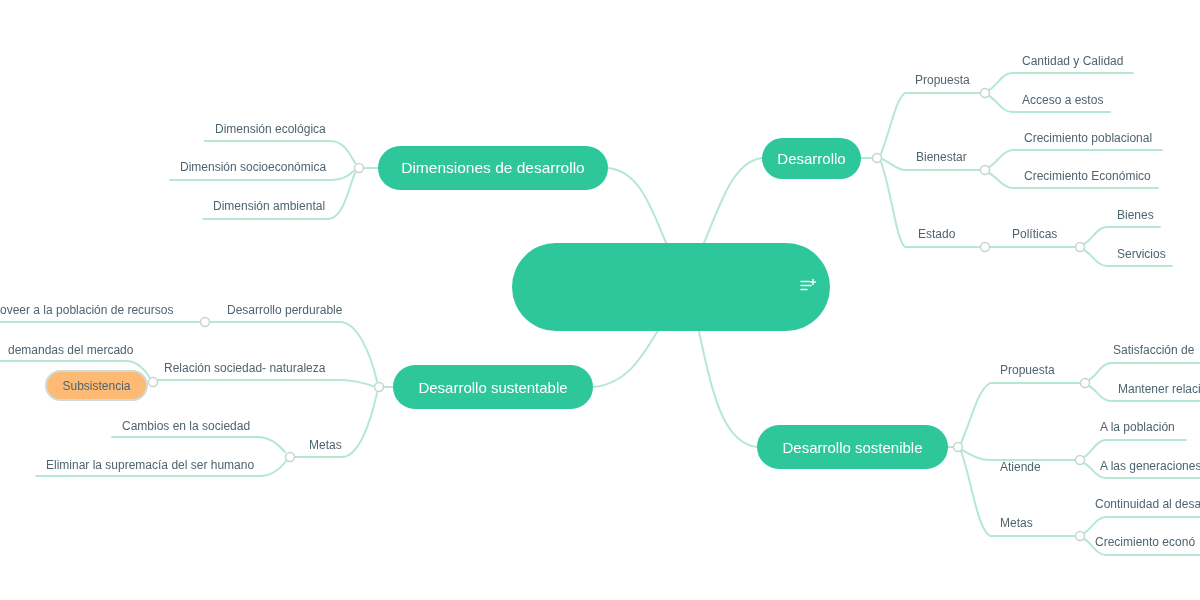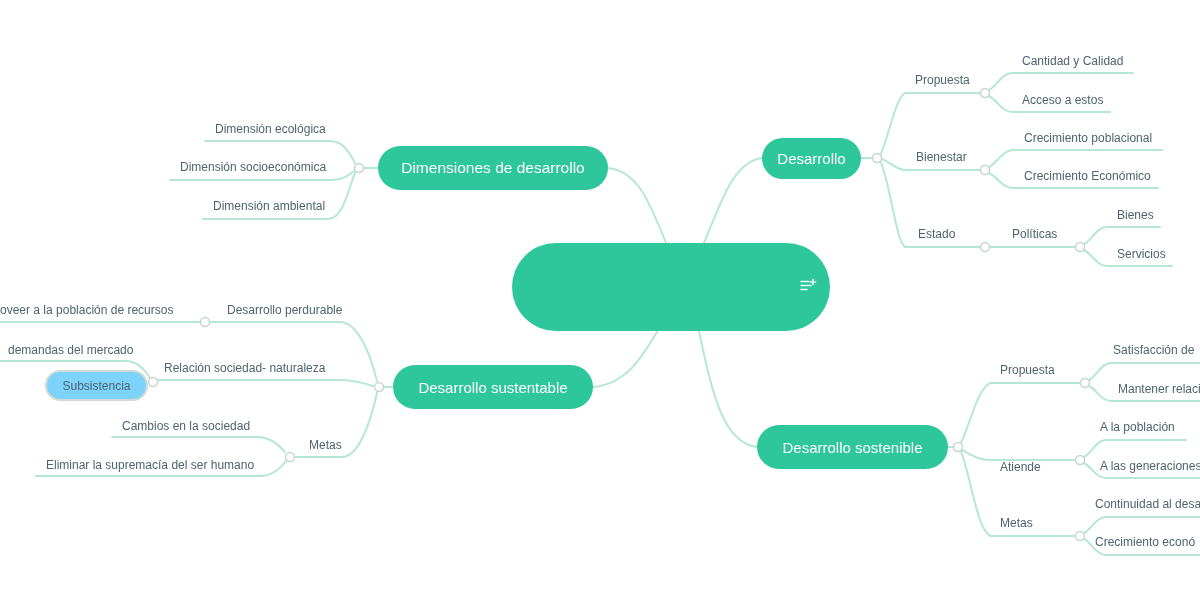--- a/index.html
+++ b/index.html
@@ -21,21 +21,21 @@
   .pill.lg{font-size:15.5px;}
   .central{
     position:absolute;left:512px;top:243px;width:318px;height:88px;
     background:#2ec79b;border-radius:44px;color:#fff;z-index:3;
     display:flex;align-items:center;justify-content:center;text-align:center;
     font-size:20px;line-height:29px;padding:0 34px;box-sizing:border-box;cursor:pointer;
   }
   .note-icon{position:absolute;right:13px;top:50%;transform:translateY(-50%);opacity:.9;}
   .boxnode{
     position:absolute;left:45px;top:370px;width:103px;height:31px;
-    border:2px solid #cfdcd6;border-radius:16px;background:#7dd3fc;
+    border:2px solid #cfdcd6;border-radius:16px;background:#fdba74;
     display:flex;align-items:center;justify-content:center;
     font-size:12px;color:#4e6470;z-index:2;box-sizing:border-box;white-space:nowrap;
   }
   path.wire{fill:none;stroke:#b5e8d3;stroke-width:2;stroke-linecap:round;}
   circle.toggle{fill:#ffffff;stroke:#c5d6cf;stroke-width:1.5;}
 </style>
 </head>
 <body>
 
 <svg class="wires" width="1200" height="600" viewBox="0 0 1200 600">

